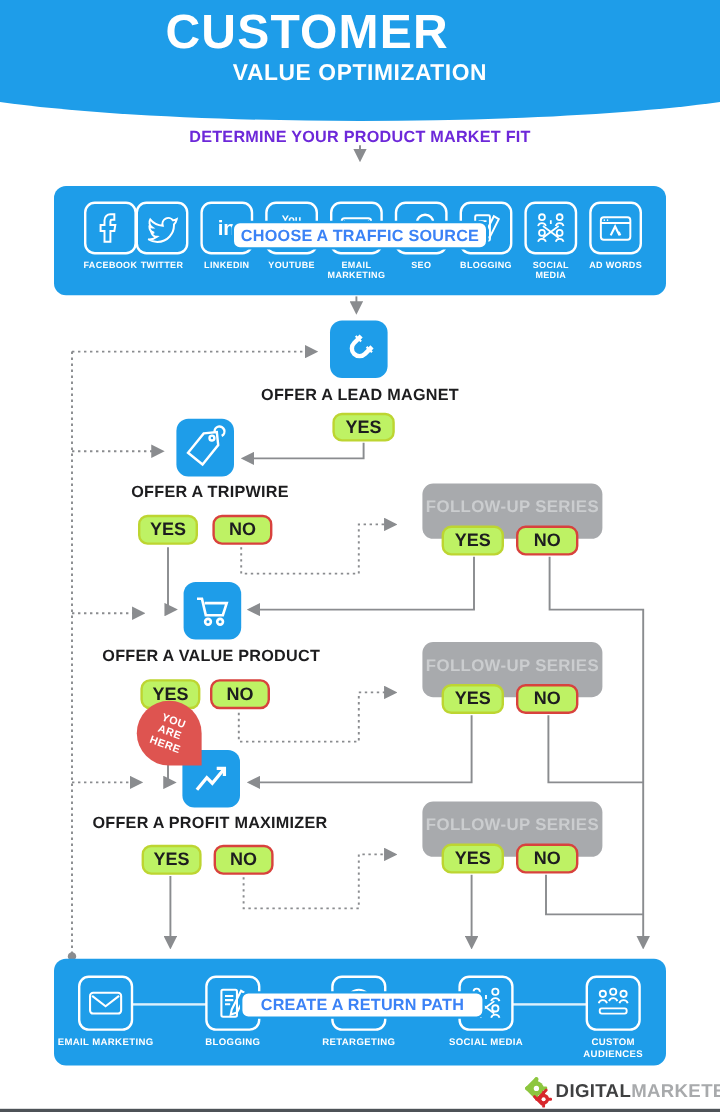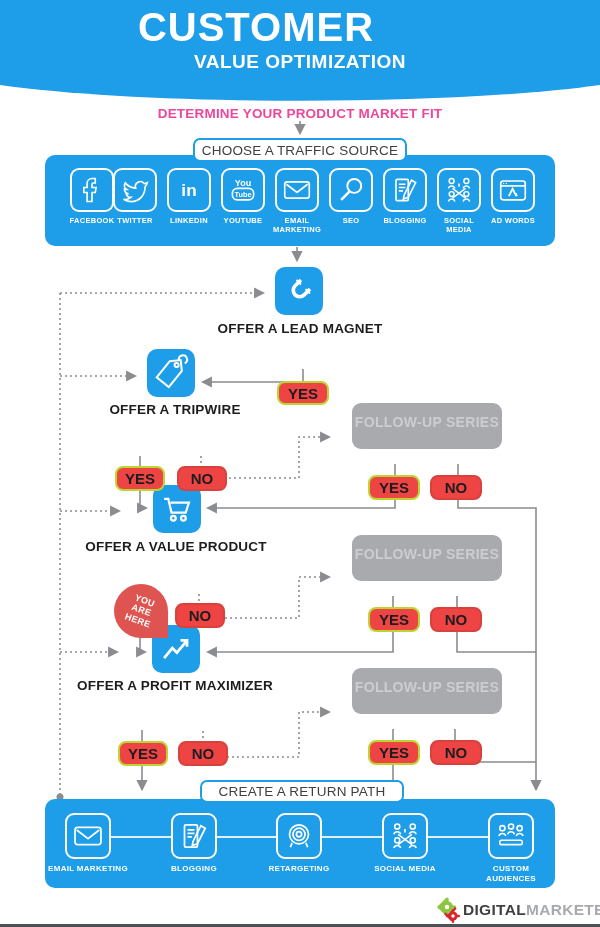--- a/index.html
+++ b/index.html
@@ -6,43 +6,43 @@
   #canvas{position:relative;width:600px;height:927px;background:#ffffff;overflow:hidden;
           font-family:"Liberation Sans",sans-serif;color:#1d1d1f;}
   
   .header-bg{position:absolute;top:0;left:0;width:600px;height:85px;background:#1e9de9;}
   .header-curve{position:absolute;top:85px;left:0;}
   .h-title{position:absolute;top:5px;left:0;width:512px;text-align:center;
            font-size:40px;font-weight:bold;color:#fff;letter-spacing:1px;}
   .h-sub{position:absolute;top:51px;left:0;width:600px;text-align:center;
          font-size:19px;font-weight:bold;color:#fff;letter-spacing:.5px;}
   .determine{position:absolute;top:106px;left:0;width:600px;text-align:center;
-             font-size:13.5px;font-weight:bold;letter-spacing:.2px;color:#ec4899;}
+             font-size:13.5px;font-weight:bold;letter-spacing:.2px;color:#6d28d9;}
   .pillbtn{position:absolute;background:#fff;border:2.5px solid #1e9de9;border-radius:7px;
-           display:flex;align-items:center;justify-content:center;font-weight:normal;
-           font-size:13.5px;color:#404040;box-sizing:border-box;z-index:6;letter-spacing:.2px;}
+           display:flex;align-items:center;justify-content:center;font-weight:bold;
+           font-size:13.5px;color:#3b82f6;box-sizing:border-box;z-index:6;letter-spacing:.2px;margin-top:46px;}
   .bluebar{position:absolute;left:45px;width:510px;background:#1e9de9;border-radius:10px;z-index:4;}
   .srcitem{position:absolute;width:54px;display:flex;flex-direction:column;align-items:center;z-index:5;}
   .tico{box-sizing:border-box;width:44px;height:44px;border:2.5px solid #fff;border-radius:9px;
         background:#1e9de9;display:flex;align-items:center;justify-content:center;}
   .srclabel{margin-top:4px;font-size:7.5px;font-weight:bold;color:#fff;text-align:center;
             line-height:1.25;letter-spacing:.3px;}
   .retitem{position:absolute;width:80px;display:flex;flex-direction:column;align-items:center;z-index:5;}
   .rico{box-sizing:border-box;width:46px;height:46px;border:2.5px solid #fff;border-radius:9px;
         background:#1e9de9;display:flex;align-items:center;justify-content:center;}
   .retlabel{margin-top:5px;font-size:8px;font-weight:bold;color:#fff;text-align:center;
             line-height:1.25;letter-spacing:.3px;}
   .retline{position:absolute;top:836px;left:88px;width:423px;height:2px;background:rgba(255,255,255,.85);z-index:4;}
   .tile{position:absolute;width:48px;height:48px;background:#1e9de9;border-radius:10px;
         display:flex;align-items:center;justify-content:center;z-index:5;}
   .steptitle{position:absolute;text-align:center;font-size:13.5px;font-weight:bold;
              letter-spacing:.2px;color:#1d1d1f;z-index:5;}
-  .opt{position:absolute;width:50px;height:25px;background:#ef4444;border-radius:8px;display:flex;
+  .opt{position:absolute;width:50px;height:25px;background:#bef264;border-radius:8px;display:flex;
        align-items:center;justify-content:center;font-weight:bold;font-size:15px;color:#1d1d1f;
-       box-sizing:border-box;z-index:6;margin-top:37px;}
+       box-sizing:border-box;z-index:6;}
   .opt.yes{border:2px solid #bdd531;}
   .opt.no{border:2px solid #d8423d;}
   .fus{position:absolute;width:150px;height:46px;background:#a8aaad;border-radius:9px;
        text-align:center;font-weight:bold;font-size:14px;color:#cbcdcf;padding-top:11px;
        box-sizing:border-box;z-index:4;letter-spacing:.3px;}
   .pin{position:absolute;left:114px;top:584px;width:54px;height:54px;background:#de5450;
        border-radius:52% 52% 0 52%;z-index:7;display:flex;align-items:center;justify-content:center;}
   .pintext{transform:rotate(20deg);color:#fff;font-weight:bold;font-size:9px;line-height:1.15;
            text-align:center;letter-spacing:.4px;}
   .logo{position:absolute;top:896px;left:436px;display:flex;align-items:center;z-index:5;}

